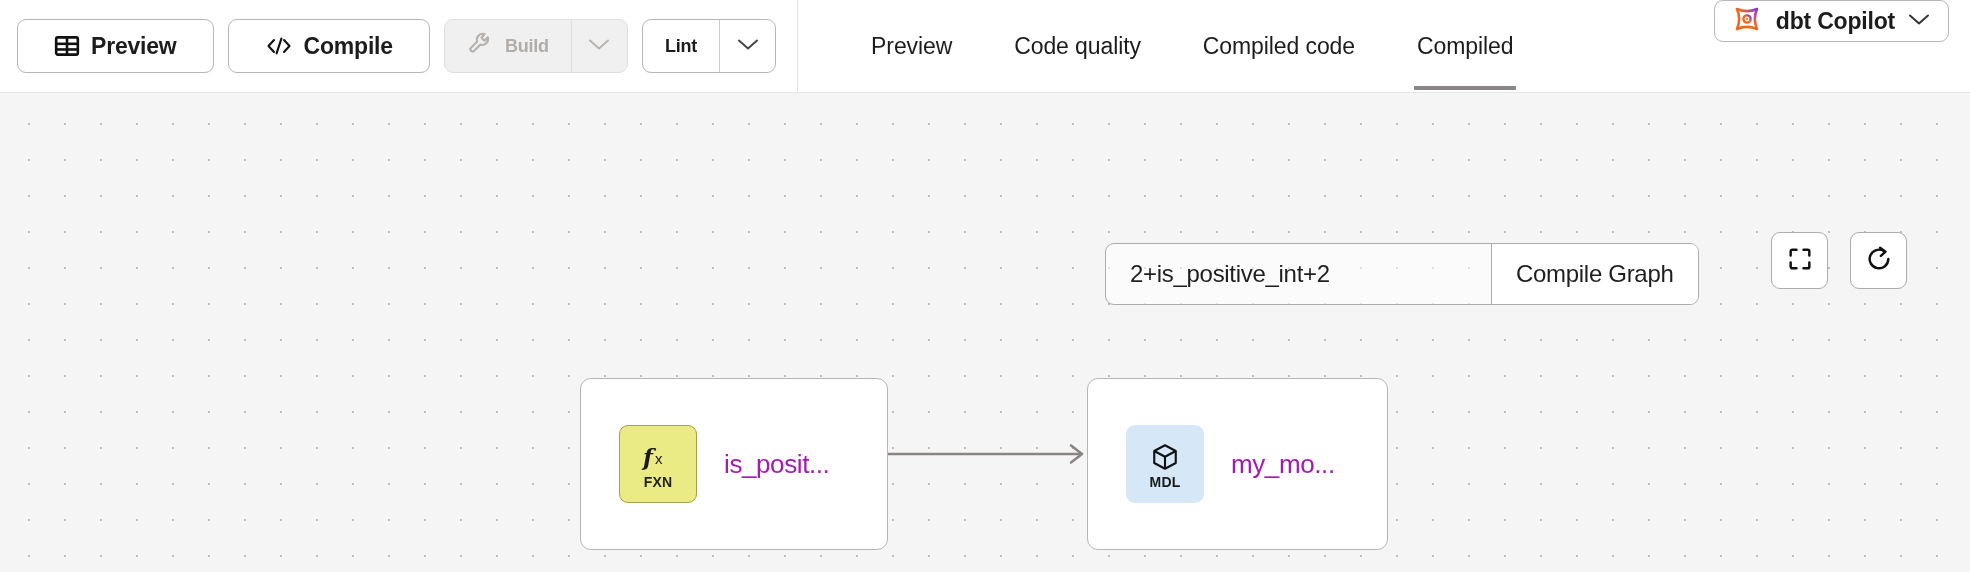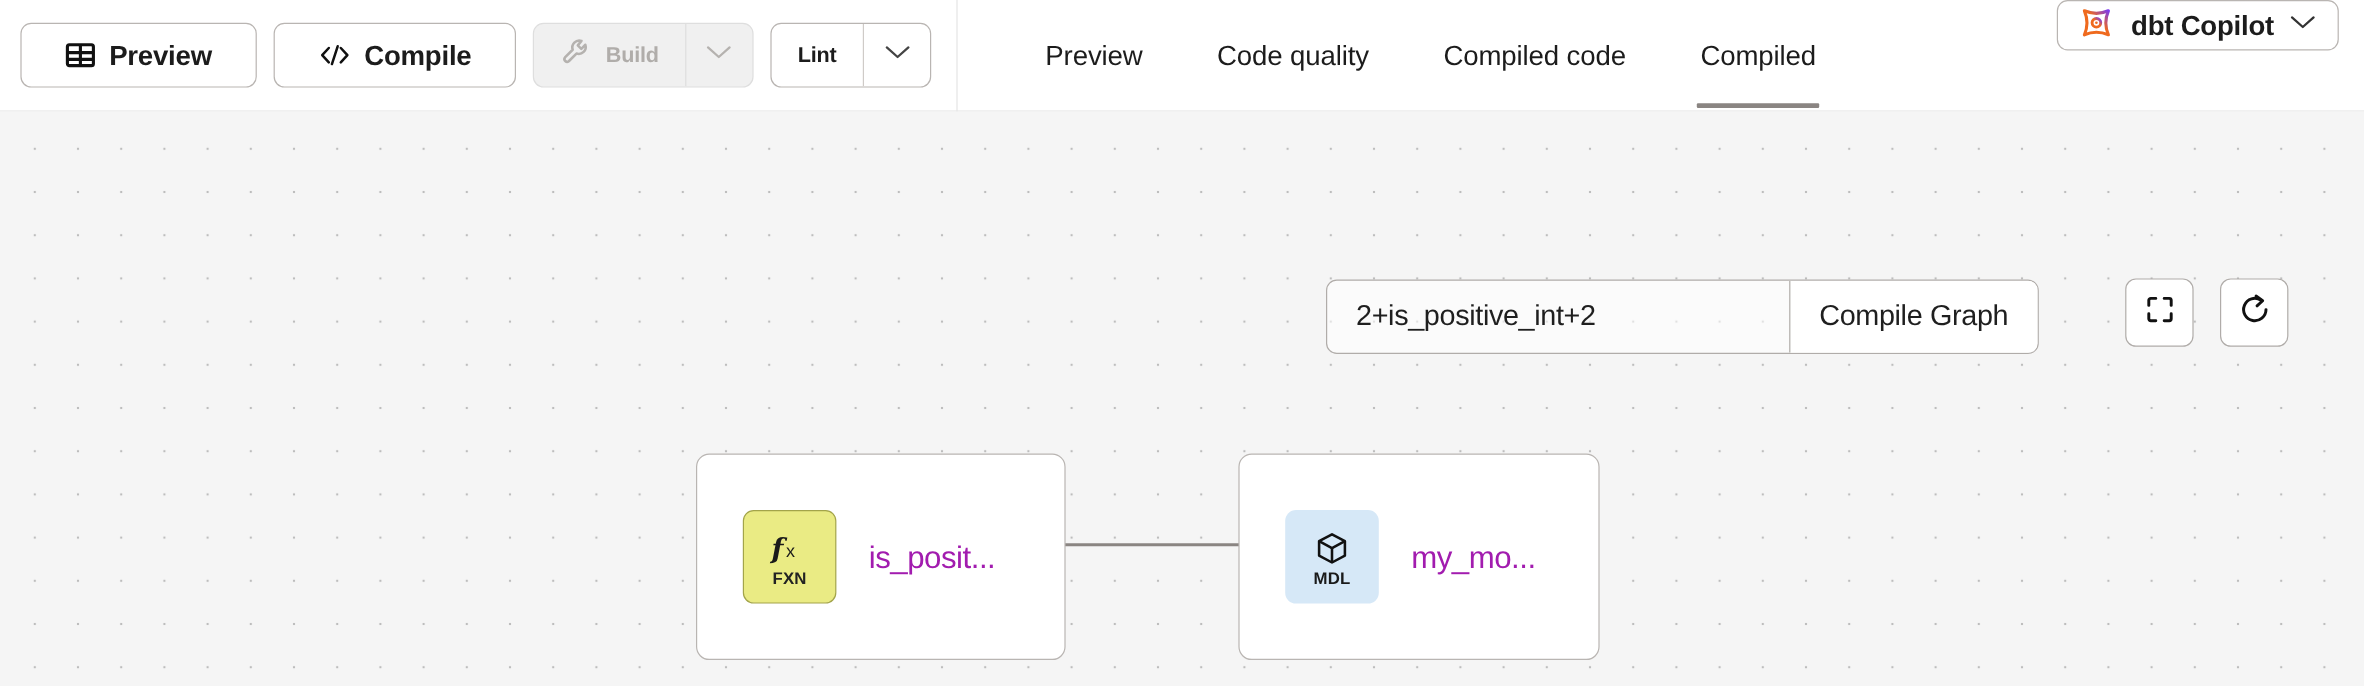--- a/index.html
+++ b/index.html
@@ -141,21 +141,21 @@
     background-color: #f5f5f5;
     background-image: radial-gradient(circle, #bdbdbd 1.2px, transparent 1.3px);
     background-size: 36px 36px;
     background-position: 11px 13px;
     overflow: hidden;
   }
 
   
   .graph-bar {
     position: absolute;
-    left: 1105px; top: 140px;
+    left: 1105px; top: 150px;
     height: 62px;
     display: flex;
     align-items: stretch;
     border: 1px solid #b0aca9;
     border-radius: 9px;
     background: rgba(255,255,255,0.55);
     overflow: hidden;
   }
   .graph-input {
     width: 385px;
@@ -200,21 +200,21 @@
     background: #ffffff;
     border: 1px solid #b9b5b2;
     border-radius: 11px;
     display: flex;
     align-items: center;
     padding-left: 38px;
     gap: 27px;
     cursor: pointer;
   }
   #node-fxn { left: 580px; top: 285px; width: 308px; height: 172px; }
-  #node-mdl { left: 1032px; top: 285px; width: 301px; height: 172px; }
+  #node-mdl { left: 1087px; top: 285px; width: 301px; height: 172px; }
 
   .badge {
     width: 78px; height: 78px;
     border-radius: 9px;
     display: flex; flex-direction: column;
     align-items: center; justify-content: center;
     gap: 1px;
     flex: 0 0 auto;
   }
   .badge.fxn { background: #eaeb84; border: 1px solid #a3a44a; }

